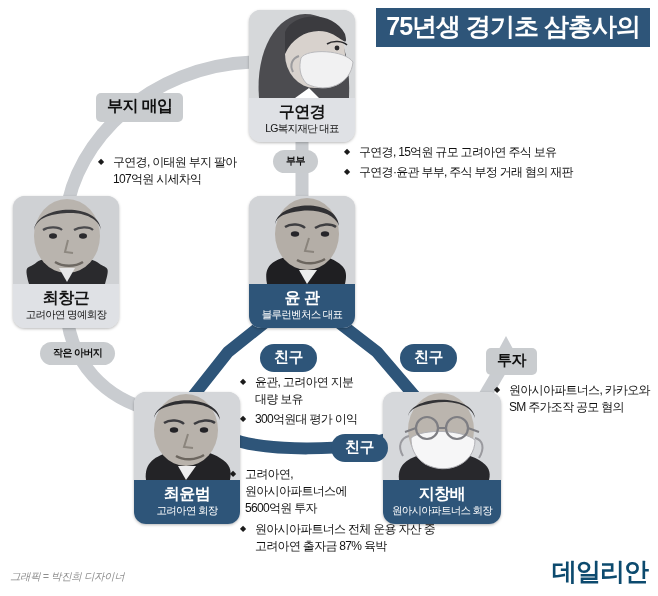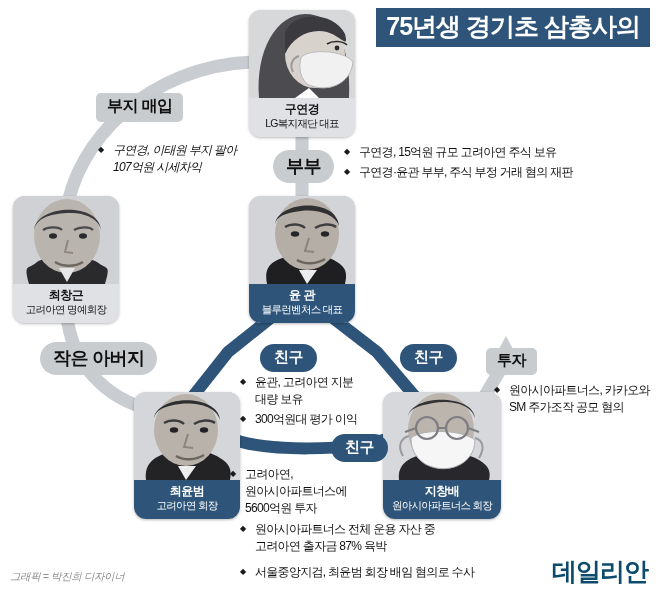--- a/index.html
+++ b/index.html
@@ -49,41 +49,41 @@
     width:106px;height:88px;
     position:relative;overflow:hidden;
     background:#cfd2d6;
   }
   .caption{
     padding:5px 3px 7px 3px;
     text-align:center;
     line-height:1.12;
   }
   .caption .nm{
-    font-size:12px;font-weight:bold;letter-spacing:-0.5px;display:block;
+    font-size:16px;font-weight:bold;letter-spacing:-0.5px;display:block;
   }
   .caption .ti{
     font-size:10.5px;letter-spacing:-0.7px;display:block;margin-top:2px;
   }
   .caption.grey{background:#dfe1e5;color:#141414;}
   .caption.blue{background:#2e5579;color:#ffffff;}
 
   
   .pill{
     position:absolute;
     font-weight:bold;
     letter-spacing:-0.6px;
     text-align:center;
     white-space:nowrap;
     z-index:7;
   }
   .pill.grey-round{
     background:#c9cccf;color:#101010;
     border-radius:999px;
-    font-size:18px;
+    font-size:10px;
     padding:4px 13px 5px 13px;
   }
   .pill.grey-rect{
     background:#c9cccf;color:#101010;
     border-radius:5px;
     font-size:16px;
     padding:3px 11px 5px 11px;
   }
   .pill.blue-round{
     background:#2e5579;color:#ffffff;
@@ -272,21 +272,21 @@
   <div class="pill grey-round" style="left:40px;top:342px;">작은 아버지</div>
 
   <div class="pill blue-round" style="left:212px;top:344px;">친구</div>
 
   <div class="pill blue-round" style="left:352px;top:344px;">친구</div>
 
   <div class="pill blue-round" style="left:283px;top:434px;">친구</div>
 
   <div class="pill grey-rect" style="left:486px;top:348px;font-size:15px;">투자</div>
 
-  <div class="bullets" style="left:98px;top:142px;width:160px;font-style:italic;">
+  <div class="bullets" style="left:98px;top:154px;width:160px;">
     <ul>
       <li>구연경, 이태원 부지 팔아
 107억원 시세차익</li>
     </ul>
   </div>
 
   <div class="bullets" style="left:344px;top:144px;width:300px;">
     <ul>
       <li>구연경, 15억원 규모 고려아연 주식 보유</li>
       <li>구연경·윤관 부부, 주식 부정 거래 혐의 재판</li>
@@ -313,20 +313,19 @@
       <li>고려아연,
 원아시아파트너스에
 5600억원 투자</li>
     </ul>
   </div>
 
   <div class="bullets sp" style="left:240px;top:521px;width:300px;">
     <ul>
       <li>원아시아파트너스 전체 운용 자산 중
 고려아연 출자금 87% 육박</li>
-      <li>서울중앙지검, 최윤범 회장 배임 혐의로 수사</li>
     </ul>
   </div>
 
   <div class="credit">그래픽 = 박진희 디자이너</div>
   <div class="brand">데일리안</div>
 
 </div>
 
 </body></html>

